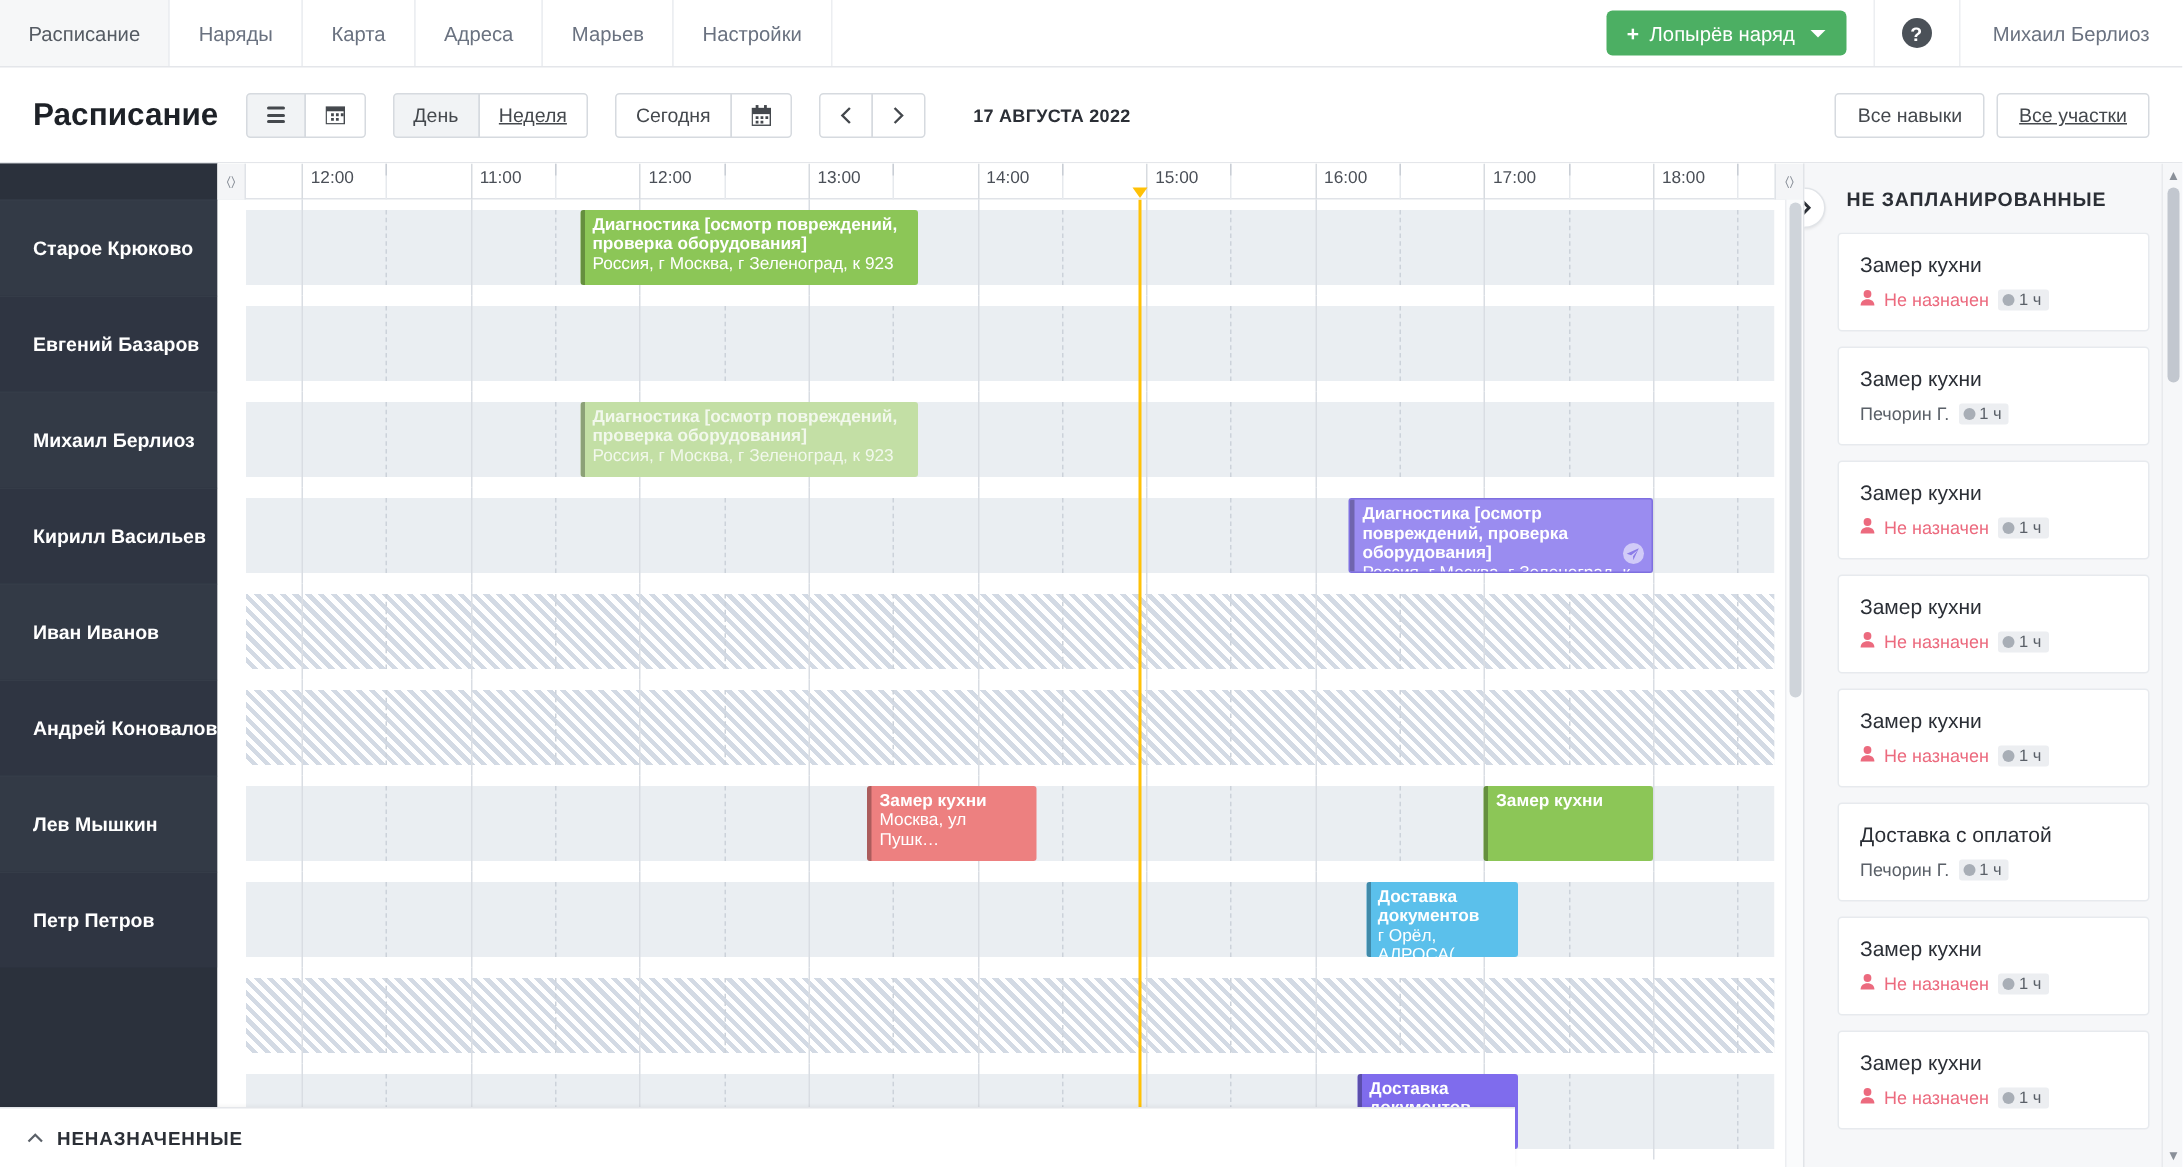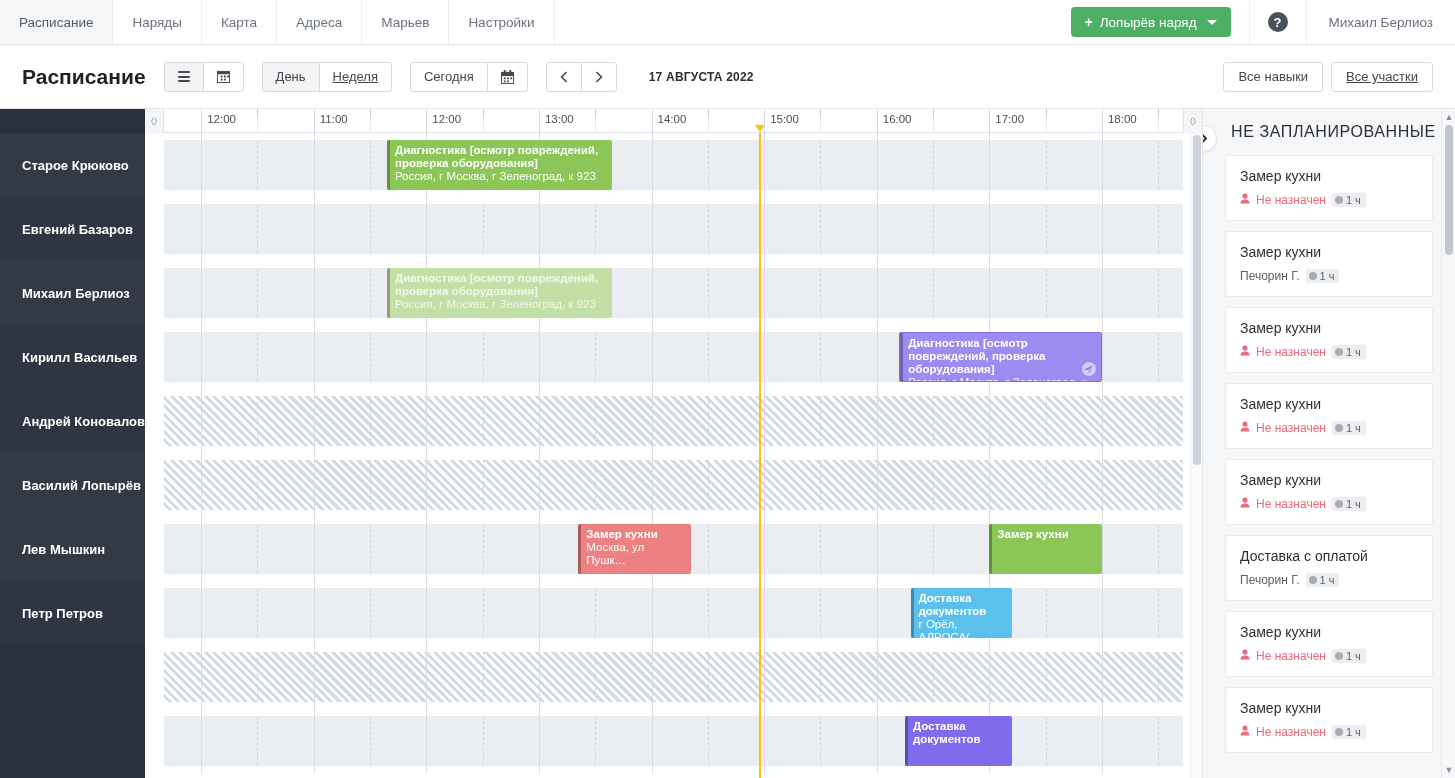--- a/index.html
+++ b/index.html
@@ -153,21 +153,21 @@
     position:absolute; right:5px; bottom:5px; width:14px;height:14px;border-radius:50%;
     background:rgba(255,255,255,.55); display:flex;align-items:center;justify-content:center;
   }
 
   
   .rpanel{
     width:253px; flex:none; background:#f6f7f9; border-left:1px solid #e1e4e8;
     position:relative; overflow:hidden;
   }
   .rp-head{ height:46px; display:flex; align-items:center; padding:0 16px 0 28px;
-    font-size:16px; font-weight:normal; letter-spacing:.6px; color:#2b2f36;}
+    font-size:13px; font-weight:bold; letter-spacing:.6px; color:#2b2f36;}
   .rp-toggle{
     position:absolute; left:-13px; top:16px; width:27px;height:27px;border-radius:50%;
     background:#fff; border:1px solid #e1e4e8; display:flex;align-items:center;justify-content:center;
     cursor:pointer; z-index:9; box-shadow:0 1px 2px rgba(0,0,0,.08);
   }
   .rp-list{ position:absolute; top:46px; left:0; right:0; bottom:0; overflow:hidden; padding:0 22px 0 22px;}
   .jcard{
     background:#fff; border:1px solid #e7eaee; border-radius:3px;
     padding:12px 14px 13px 14px; margin-bottom:10px; cursor:pointer;
   }
@@ -314,25 +314,25 @@
         </div>
         <div class="res-row alt">
           <span>Евгений Базаров</span>
         </div>
         <div class="res-row">
           <span>Михаил Берлиоз</span>
         </div>
         <div class="res-row alt">
           <span>Кирилл Васильев</span>
         </div>
+        <div class="res-row">
+          <span>Иван Иванов</span>
+        </div>
         <div class="res-row alt">
           <span>Андрей Коновалов</span>
-        </div>
-        <div class="res-row">
-          <span>Василий Лопырёв</span>
         </div>
         <div class="res-row">
           <span>Лев Мышкин</span>
         </div>
         <div class="res-row alt">
           <span>Петр Петров</span>
         </div>
       </div>
   </div>
 
@@ -744,13 +744,21 @@
           </div>
         </div>
       </div>
     <div class="sbar">
       <div class="arrow up">▲</div>
       <div class="thumb" style="top:16px;height:130px"></div>
       <div class="arrow dn">▼</div>
     </div>
   </div>
 
+  <div class="bottombar">
+    <span class="chev-up">
+      <svg class="ic" width="11" height="7" viewBox="0 0 11 7">
+          <path d="M1 6l4.5-4.5L10 6" fill="none" stroke="#5a6068" stroke-width="1.5"></path>
+        </svg>
+    </span>
+    <span>НЕНАЗНАЧЕННЫЕ</span>
+  </div>
 </div>
 
 </body></html>

